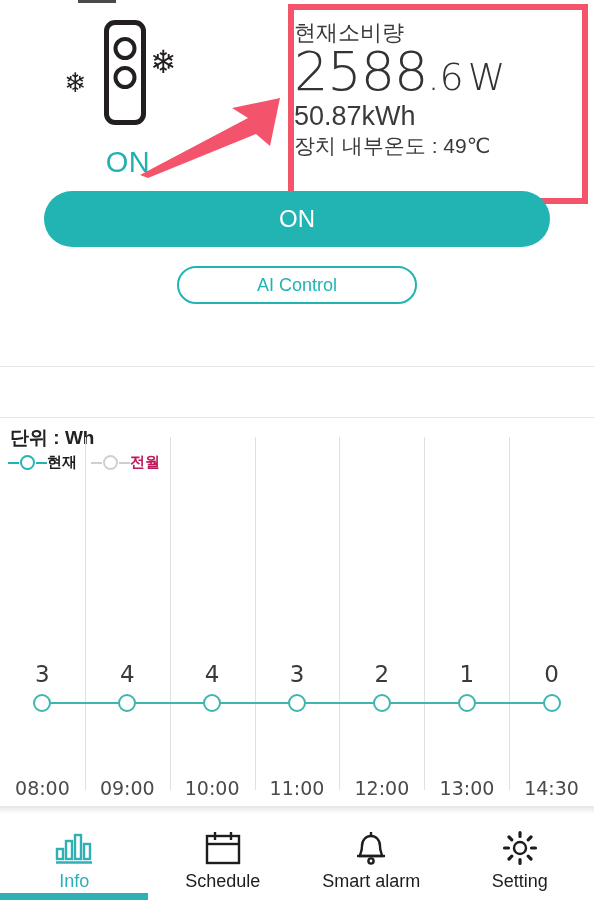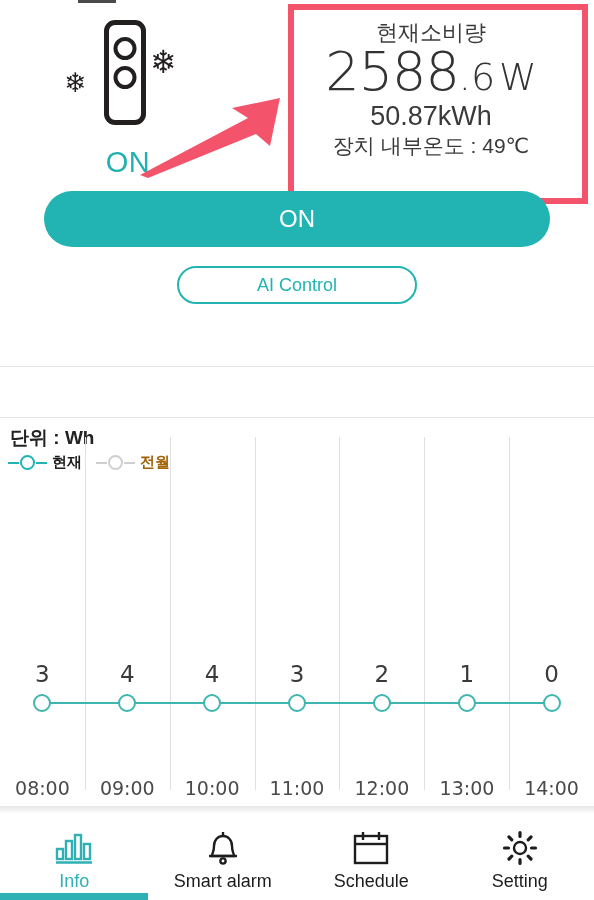--- a/index.html
+++ b/index.html
@@ -45,21 +45,21 @@
 
   
   .arrow-svg { position: absolute; left: 136px; top: 96px; }
 
   
   .power-panel {
     position: absolute; right: 6px; top: 4px;
     width: 300px; height: 200px;
     border: 6px solid #f4546b; background: #ffffff;
     padding: 6px 14px 0 0;
-    text-align: center;
+    text-align: left;
   }
   .pp-title { font-size: 22px; color: #3a3a3a; margin-top: 2px; }
   .pp-main {
     margin-top: -2px;
     white-space: nowrap;
     color: #333;
     line-height: 0.98;
   }
   .pp-main .big {
     font-size: 54px; font-weight: 300; letter-spacing: -1px;
@@ -128,27 +128,27 @@
   .legend {
     position: absolute; left: 8px; top: 34px;
     display: flex; align-items: center; gap: 14px;
   }
   .legend-item { display: flex; align-items: center; }
   .lg-line { width: 11px; height: 2px; }
   .lg-dot {
     width: 15px; height: 15px; border-radius: 50%;
     background: #fff; border: 2px solid; margin: 0 1px;
   }
-  .lg-label { font-size: 15px; font-weight: bold; margin-left: 5px; }
+  .lg-label { font-size: 15px; font-weight: bold; }
   .legend-item.cur .lg-line { background: #22b3b3; }
   .legend-item.cur .lg-dot { border-color: #22b3b3; }
   .legend-item.cur .lg-label { color: #1d1d1d; }
   .legend-item.prev .lg-line { background: #cfcfcf; }
   .legend-item.prev .lg-dot { border-color: #cfcfcf; }
-  .legend-item.prev .lg-label { color: #a16207; }
+  .legend-item.prev .lg-label { color: #be185d; }
 
   .grid { position: absolute; left: 0; top: 0; width: 594px; height: 391px; }
   .gridline {
     position: absolute; top: 18px; bottom: 20px;
     width: 1px; background: #e0e0e0;
   }
 
   .series { position: absolute; left: 0; top: 0; width: 594px; height: 391px; }
   .series-line {
     position: absolute; height: 2px; background: #3fb5b0;
@@ -274,21 +274,21 @@
         <div class="pt-label" style="left: 297px; top: 268px;">3</div>
         <div class="x-label" style="left: 297px; top: 358px;">11:00</div>
         <div class="pt" style="left: 381.857px; top: 284px;"></div>
         <div class="pt-label" style="left: 381.857px; top: 268px;">2</div>
         <div class="x-label" style="left: 381.857px; top: 358px;">12:00</div>
         <div class="pt" style="left: 466.714px; top: 284px;"></div>
         <div class="pt-label" style="left: 466.714px; top: 268px;">1</div>
         <div class="x-label" style="left: 467px; top: 358px;">13:00</div>
         <div class="pt" style="left: 551.571px; top: 284px;"></div>
         <div class="pt-label" style="left: 551.571px; top: 268px;">0</div>
-        <div class="x-label" style="left: 551.571px; top: 358px;">14:00</div>
+        <div class="x-label" style="left: 551.571px; top: 358px;">14:30</div>
       </div>
   </div>
 
   <div class="chart-shadow"></div>
 
   <div class="bottom-nav" id="bottom-nav">
       <div class="nav-item active">
         <div class="nav-icon">
           <svg width="40" height="34" viewBox="0 0 40 34" fill="none" stroke="#2fb0b5" stroke-width="2.4">
       <rect x="3" y="18" width="6" height="10"></rect>
@@ -296,42 +296,42 @@
       <rect x="21" y="4" width="6" height="24"></rect>
             <rect x="30" y="13" width="6" height="15"></rect>
       <line x1="2" y1="31.5" x2="38" y2="31.5"></line>
           </svg>
         </div>
         <div class="nav-label">Info</div>
         <div class="nav-active-bar"></div>
       </div>
       <div class="nav-item">
         <div class="nav-icon">
+          <svg width="38" height="36" viewBox="0 0 38 36" fill="none" stroke="#1d1d1d" stroke-width="2.4">
+      <rect x="3" y="6" width="32" height="27"></rect>
+            <line x1="3" y1="14" x2="35" y2="14"></line>
+      <line x1="11" y1="2" x2="11" y2="10"></line>
+            <line x1="27" y1="2" x2="27" y2="10"></line>
+          </svg>
+        </div>
+        <div class="nav-label">Schedule</div>
+      </div>
+      <div class="nav-item">
+        <div class="nav-icon">
           <svg width="34" height="38" viewBox="0 0 34 38" fill="none" stroke="#1d1d1d" stroke-width="2.4">
       <path d="M6 27c0-3 2-4 2-10 0-6 4-10 9-10s9 4 9 10c0 6 2 7 2 10z"></path>
       <line x1="3" y1="27" x2="31" y2="27"></line>
             <circle cx="17" cy="32" r="2.6"></circle>
       <line x1="17" y1="3" x2="17" y2="7"></line>
           </svg>
         </div>
         <div class="nav-label">Smart alarm</div>
       </div>
       <div class="nav-item">
         <div class="nav-icon">
-          <svg width="38" height="36" viewBox="0 0 38 36" fill="none" stroke="#1d1d1d" stroke-width="2.4">
-      <rect x="3" y="6" width="32" height="27"></rect>
-            <line x1="3" y1="14" x2="35" y2="14"></line>
-      <line x1="11" y1="2" x2="11" y2="10"></line>
-            <line x1="27" y1="2" x2="27" y2="10"></line>
-          </svg>
-        </div>
-        <div class="nav-label">Schedule</div>
-      </div>
-      <div class="nav-item">
-        <div class="nav-icon">
           <svg width="38" height="38" viewBox="0 0 38 38" fill="none" stroke="#1d1d1d" stroke-width="2.4">
       <circle cx="19" cy="19" r="6"></circle>
       <path d="M19 3.5v4M19 30.5v4M3.5 19h4M30.5 19h4M8 8l2.8 2.8M27.2 27.2L30 30M30 8l-2.8 2.8M10.8 27.2L8 30" stroke-linecap="round" stroke-width="3.2"></path>
           </svg>
         </div>
         <div class="nav-label">Setting</div>
       </div>
     </div>
 
 </div>

